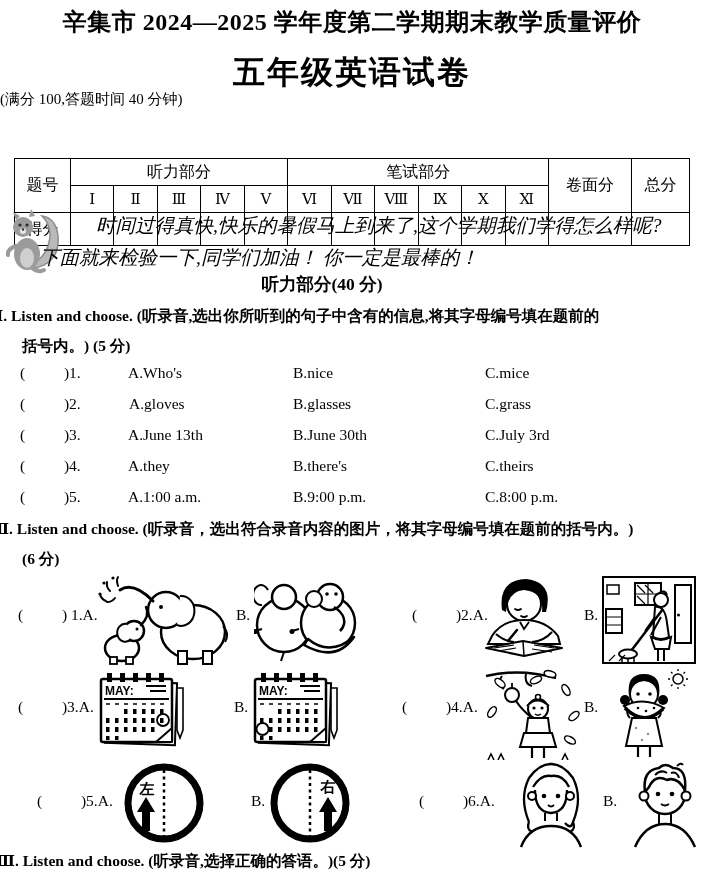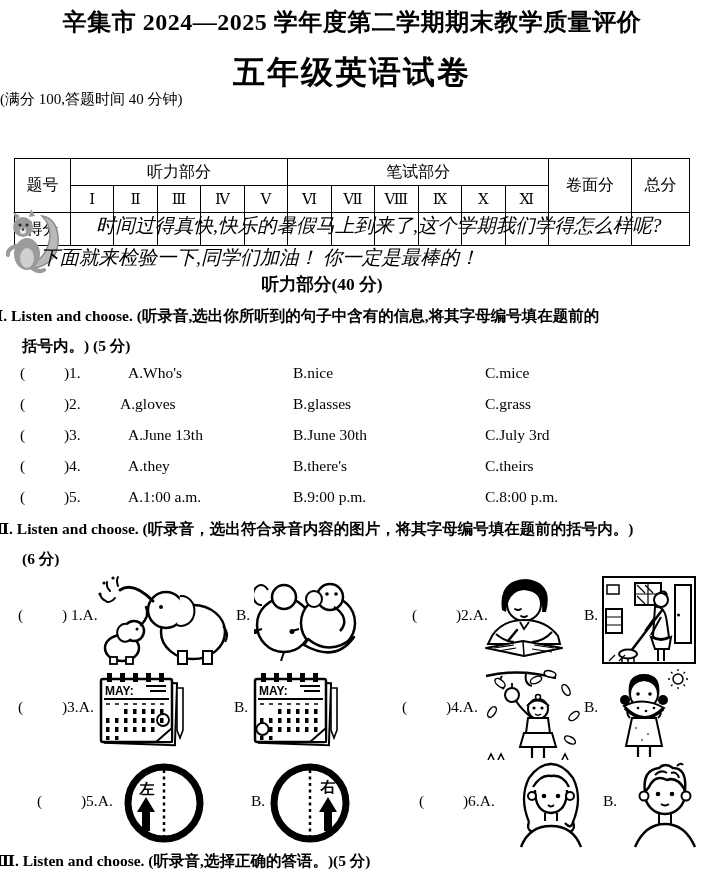--- a/index.html
+++ b/index.html
@@ -112,21 +112,21 @@
   <div class="abs sech" style="top:336px;left:22px;">括号内。) (5 分)</div>
 
   <div class="abs qrow" style="top:364px;">
     <span class="qa">(          )1.</span>
     <span class="qa" style="left:128px">A.Who's</span>
     <span class="qb">B.nice</span>
     <span class="qc">C.mice</span>
   </div>
   <div class="abs qrow" style="top:395px;">
     <span class="qa">(          )2.</span>
-    <span class="qa" style="left:120px">A.gloves</span>
+    <span class="qa" style="left:129px">A.gloves</span>
     <span class="qb">B.glasses</span>
     <span class="qc">C.grass</span>
   </div>
   <div class="abs qrow" style="top:426px;">
     <span class="qa">(          )3.</span>
     <span class="qa" style="left:128px">A.June 13th</span>
     <span class="qb">B.June 30th</span>
     <span class="qc">C.July 3rd</span>
   </div>
   <div class="abs qrow" style="top:457px;">

